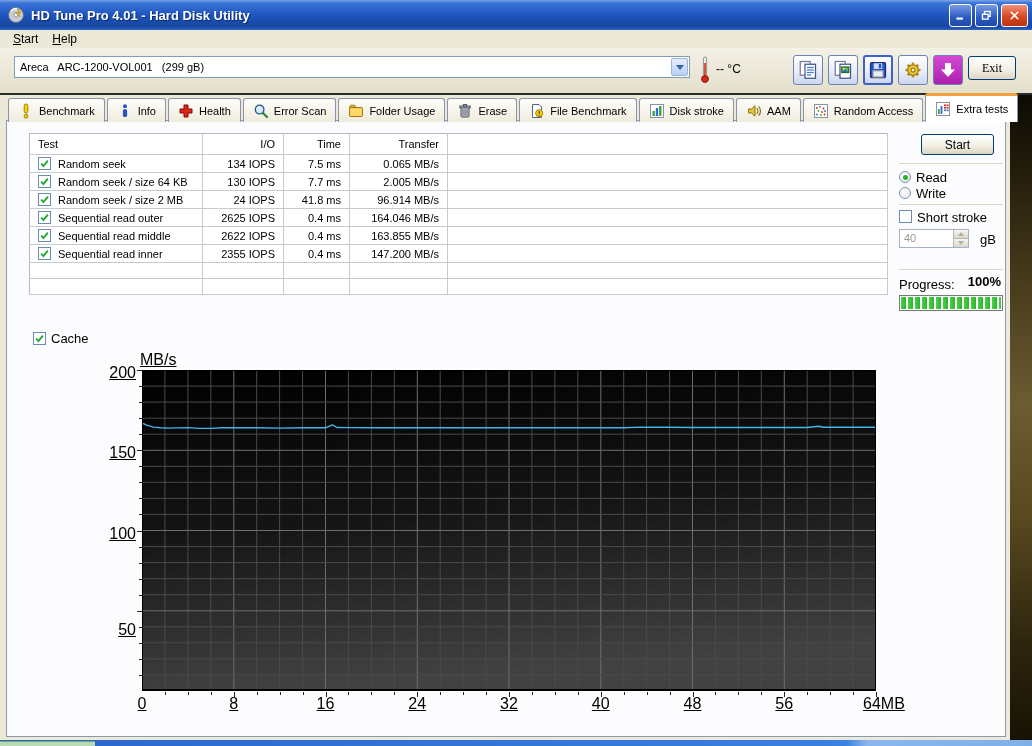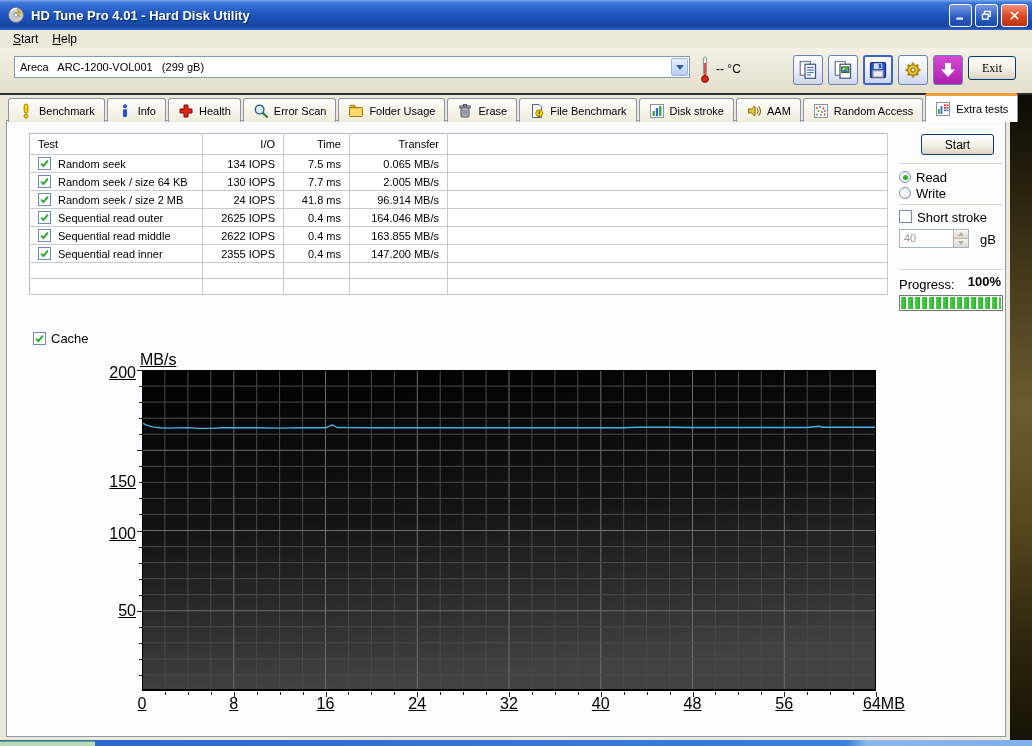--- a/index.html
+++ b/index.html
@@ -563,23 +563,23 @@
             <line x1="0" y1="80.3" x2="734" y2="80.3" stroke="#6e6e6e" stroke-width="1"></line>
             <line x1="0" y1="64.2" x2="734" y2="64.2" stroke="#4a4a4a" stroke-width="1"></line>
             <line x1="0" y1="48.2" x2="734" y2="48.2" stroke="#4a4a4a" stroke-width="1"></line>
             <line x1="0" y1="32.1" x2="734" y2="32.1" stroke="#4a4a4a" stroke-width="1"></line>
             <line x1="0" y1="16.1" x2="734" y2="16.1" stroke="#4a4a4a" stroke-width="1"></line>
             <polyline points="0.0,53.0 4.6,55.2 11.5,57.1 18.4,57.8 27.5,58.1 34.4,57.9 45.9,57.6 57.3,58.4 68.8,58.4 80.3,57.8 91.8,57.6 114.7,57.8 137.6,58.1 160.6,57.8 183.5,57.8 190.4,54.9 195.0,57.5 206.4,57.6 229.4,57.8 252.3,57.8 275.3,57.8 298.2,57.8 321.1,57.8 344.1,57.8 367.0,57.8 389.9,57.8 412.9,57.8 435.8,57.8 458.8,57.8 481.7,57.8 498.9,57.1 504.6,57.3 527.6,57.3 550.5,57.5 573.4,57.5 596.4,57.5 619.3,57.5 642.3,57.5 665.2,57.5 676.7,56.2 681.2,57.3 688.1,57.3 711.1,57.3 734.0,57.3" fill="none" stroke="#45b4ea" stroke-width="1.4" stroke-linejoin="round"></polyline>
             <rect x="0.5" y="0.5" width="733" height="320" fill="none" stroke="#000"></rect>
             <line x1="0" y1="320" x2="734" y2="320" stroke="#000" stroke-width="2"></line>
           </svg></div>
       <div id="chart-labels">
-          <div class="axis-label ylab" style="left: 95px; top: 481px;">50</div>
+          <div class="axis-label ylab" style="left: 95px; top: 500px;">50</div>
           <div class="axis-label ylab" style="left: 95px; top: 403.5px;">100</div>
-          <div class="axis-label ylab" style="left: 95px; top: 323.25px; margin-top: 29px;">150</div>
+          <div class="axis-label ylab" style="left: 95px; top: 323.25px;">150</div>
           <div class="axis-label ylab" style="left: 95px; top: 243px;">200</div>
           <div class="tick" style="width: 3px; height: 1px; left: 132px; top: 553.95px;"></div>
           <div class="tick" style="width: 3px; height: 1px; left: 132px; top: 537.9px;"></div>
           <div class="tick" style="width: 3px; height: 1px; left: 132px; top: 521.85px;"></div>
           <div class="tick" style="width: 3px; height: 1px; left: 132px; top: 505.8px;"></div>
           <div class="tick" style="width: 5px; height: 1px; left: 130px; top: 489.75px;"></div>
           <div class="tick" style="width: 3px; height: 1px; left: 132px; top: 473.7px;"></div>
           <div class="tick" style="width: 3px; height: 1px; left: 132px; top: 457.65px;"></div>
           <div class="tick" style="width: 3px; height: 1px; left: 132px; top: 441.6px;"></div>
           <div class="tick" style="width: 3px; height: 1px; left: 132px; top: 425.55px;"></div>

